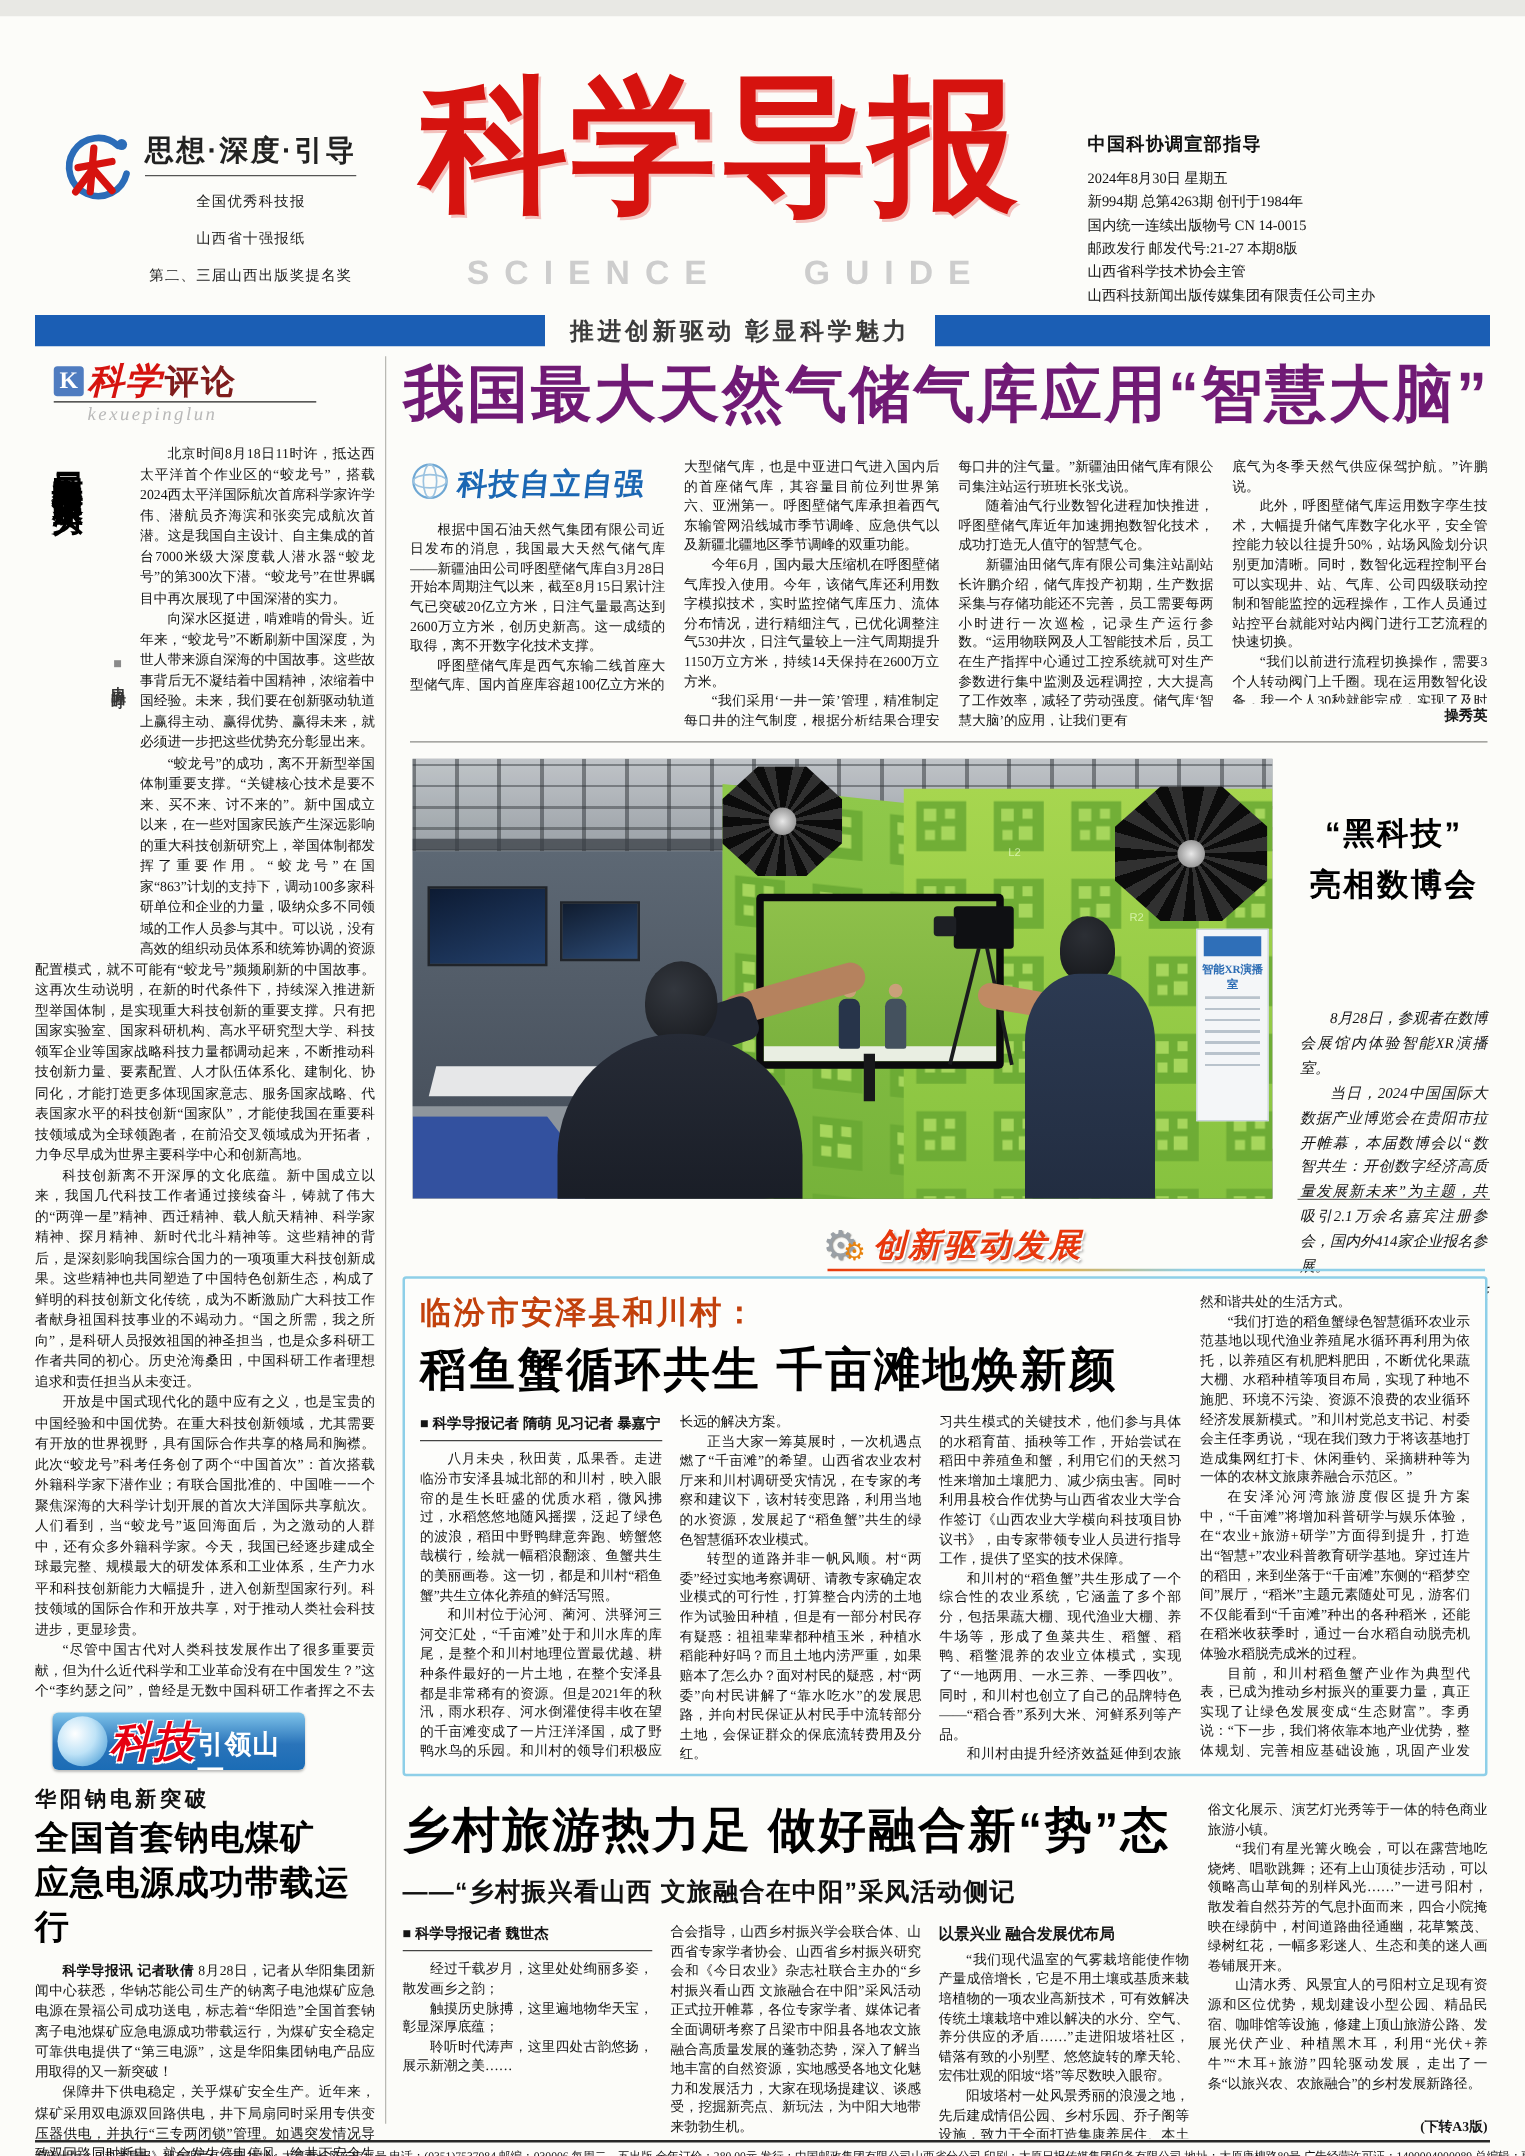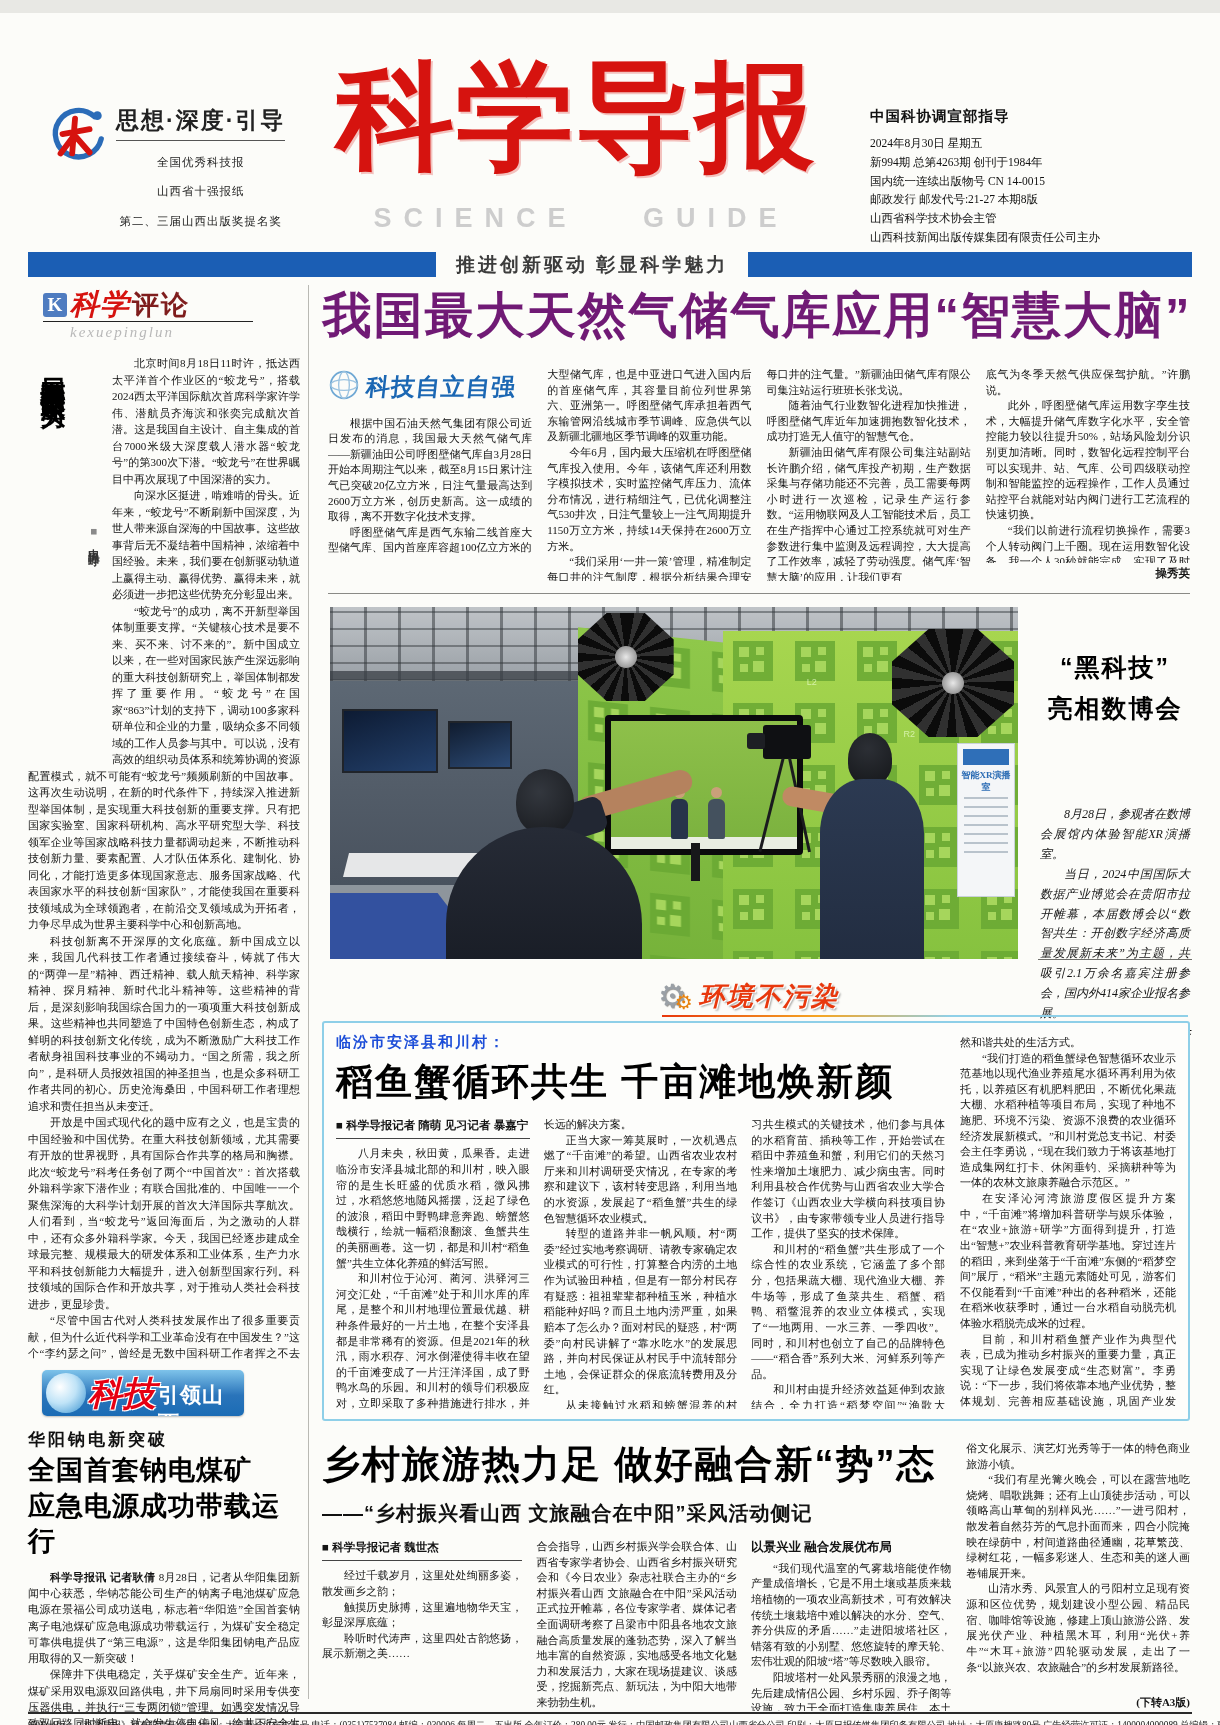--- a/index.html
+++ b/index.html
@@ -139,21 +139,21 @@
   .gear1{font-size:32px;color:#9aa0a6;line-height:1;text-shadow:1px 1px 1px rgba(0,0,0,.4);}
   .gear2{font-size:20px;color:#e8820c;margin-left:-12px;margin-top:12px;line-height:1;}
   .innov-text{margin-left:6px;font-size:26px;font-weight:900;font-style:italic;color:#e8380d;letter-spacing:2px;
      text-shadow:1px 1px 0 #fff,2px 2px 2px rgba(0,0,0,.35);}
   #innov-rule{position:absolute;left:340px;right:4px;top:734px;height:2px;
      background:linear-gradient(90deg,#e8380d,#f5a623 30%,#8fd0e8 55%,#8fd0e8);}
   
   #mid-box{position:absolute;left:0;top:740px;right:2px;height:400px;border:2px solid #8ecfe8;border-radius:3px;
      padding:10px 12px;box-sizing:border-box;display:flex;gap:15px;background:#fdfdfb;}
   #mid-left{width:72.5%;display:flex;flex-direction:column;}
-  .mid-kicker{font-size:15px;font-weight:700;letter-spacing:2px;color:#1d4ed8;}
+  .mid-kicker{font-size:25px;font-weight:700;letter-spacing:2px;color:#c2410c;}
   .mid-headline{font-size:37px;font-weight:900;letter-spacing:2px;color:#000;margin:5px 0 10px;white-space:nowrap;}
   #mid-cols{flex:1;display:flex;gap:14px;overflow:hidden;}
   #mid-cols .col{flex:1;overflow:hidden;}
   .col-byline{font-size:11.5px;font-weight:700;padding-bottom:5px;border-bottom:1px solid #444;margin-bottom:7px;
      font-family:"Liberation Sans","DejaVu Sans",sans-serif;}
   #mid-right{flex:1;overflow:hidden;padding-top:2px;}
   
   #bot-art{position:absolute;left:0;top:1158px;right:2px;height:272px;display:flex;gap:15px;}
   #bot-left{width:72.5%;display:flex;flex-direction:column;}
   .bot-headline{font-size:38px;font-weight:900;letter-spacing:2px;color:#000;white-space:nowrap;}
@@ -387,21 +387,21 @@
             <p>8月28日，参观者在数博会展馆内体验智能XR演播室。</p>
             <p>当日，2024中国国际大数据产业博览会在贵阳市拉开帷幕，本届数博会以“数智共生：开创数字经济高质量发展新未来”为主题，共吸引2.1万余名嘉宾注册参会，国内外414家企业报名参展。</p>
           </div>
         <div class="cap-credit"><span class="blt">■</span> <span>陶亮摄</span></div>
       </div>
     </div>
 
     <div id="innov-badge">
       <span class="gear1">⚙</span>
       <span class="gear2">⚙</span>
-      <span class="innov-text hei">环境不污染</span>
+      <span class="innov-text hei">创新驱动发展</span>
     </div>
     <div id="innov-rule"></div>
 
     <div id="mid-box">
       <div id="mid-left">
         <div class="mid-kicker hei">临汾市安泽县和川村：</div>
         <div class="mid-headline hei">稻鱼蟹循环共生 千亩滩地焕新颜</div>
         <div id="mid-cols" class="bt">
           <div class="col">
             <div class="col-byline">■ 科学导报记者 隋萌 见习记者 暴嘉宁</div>

